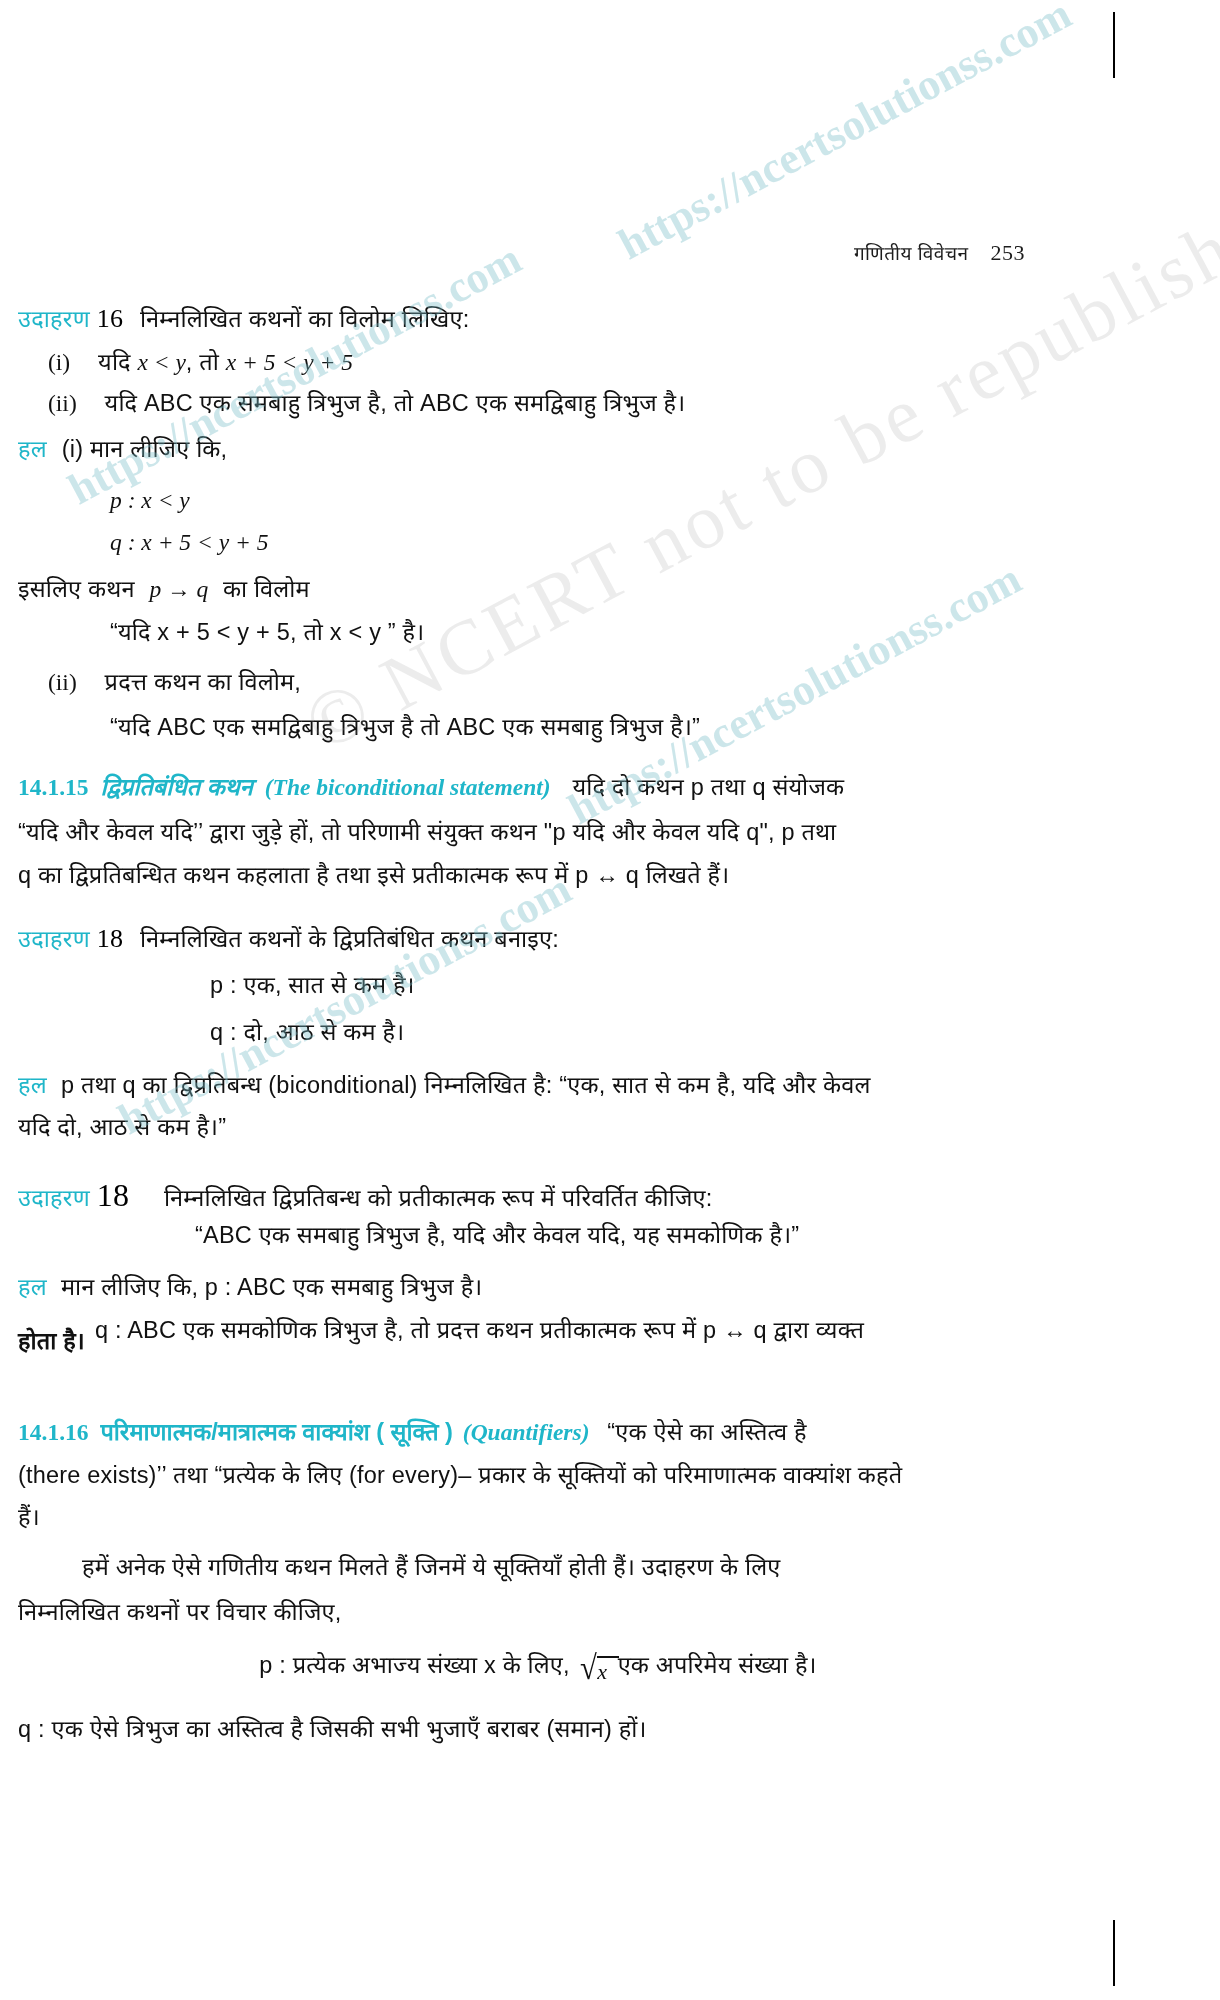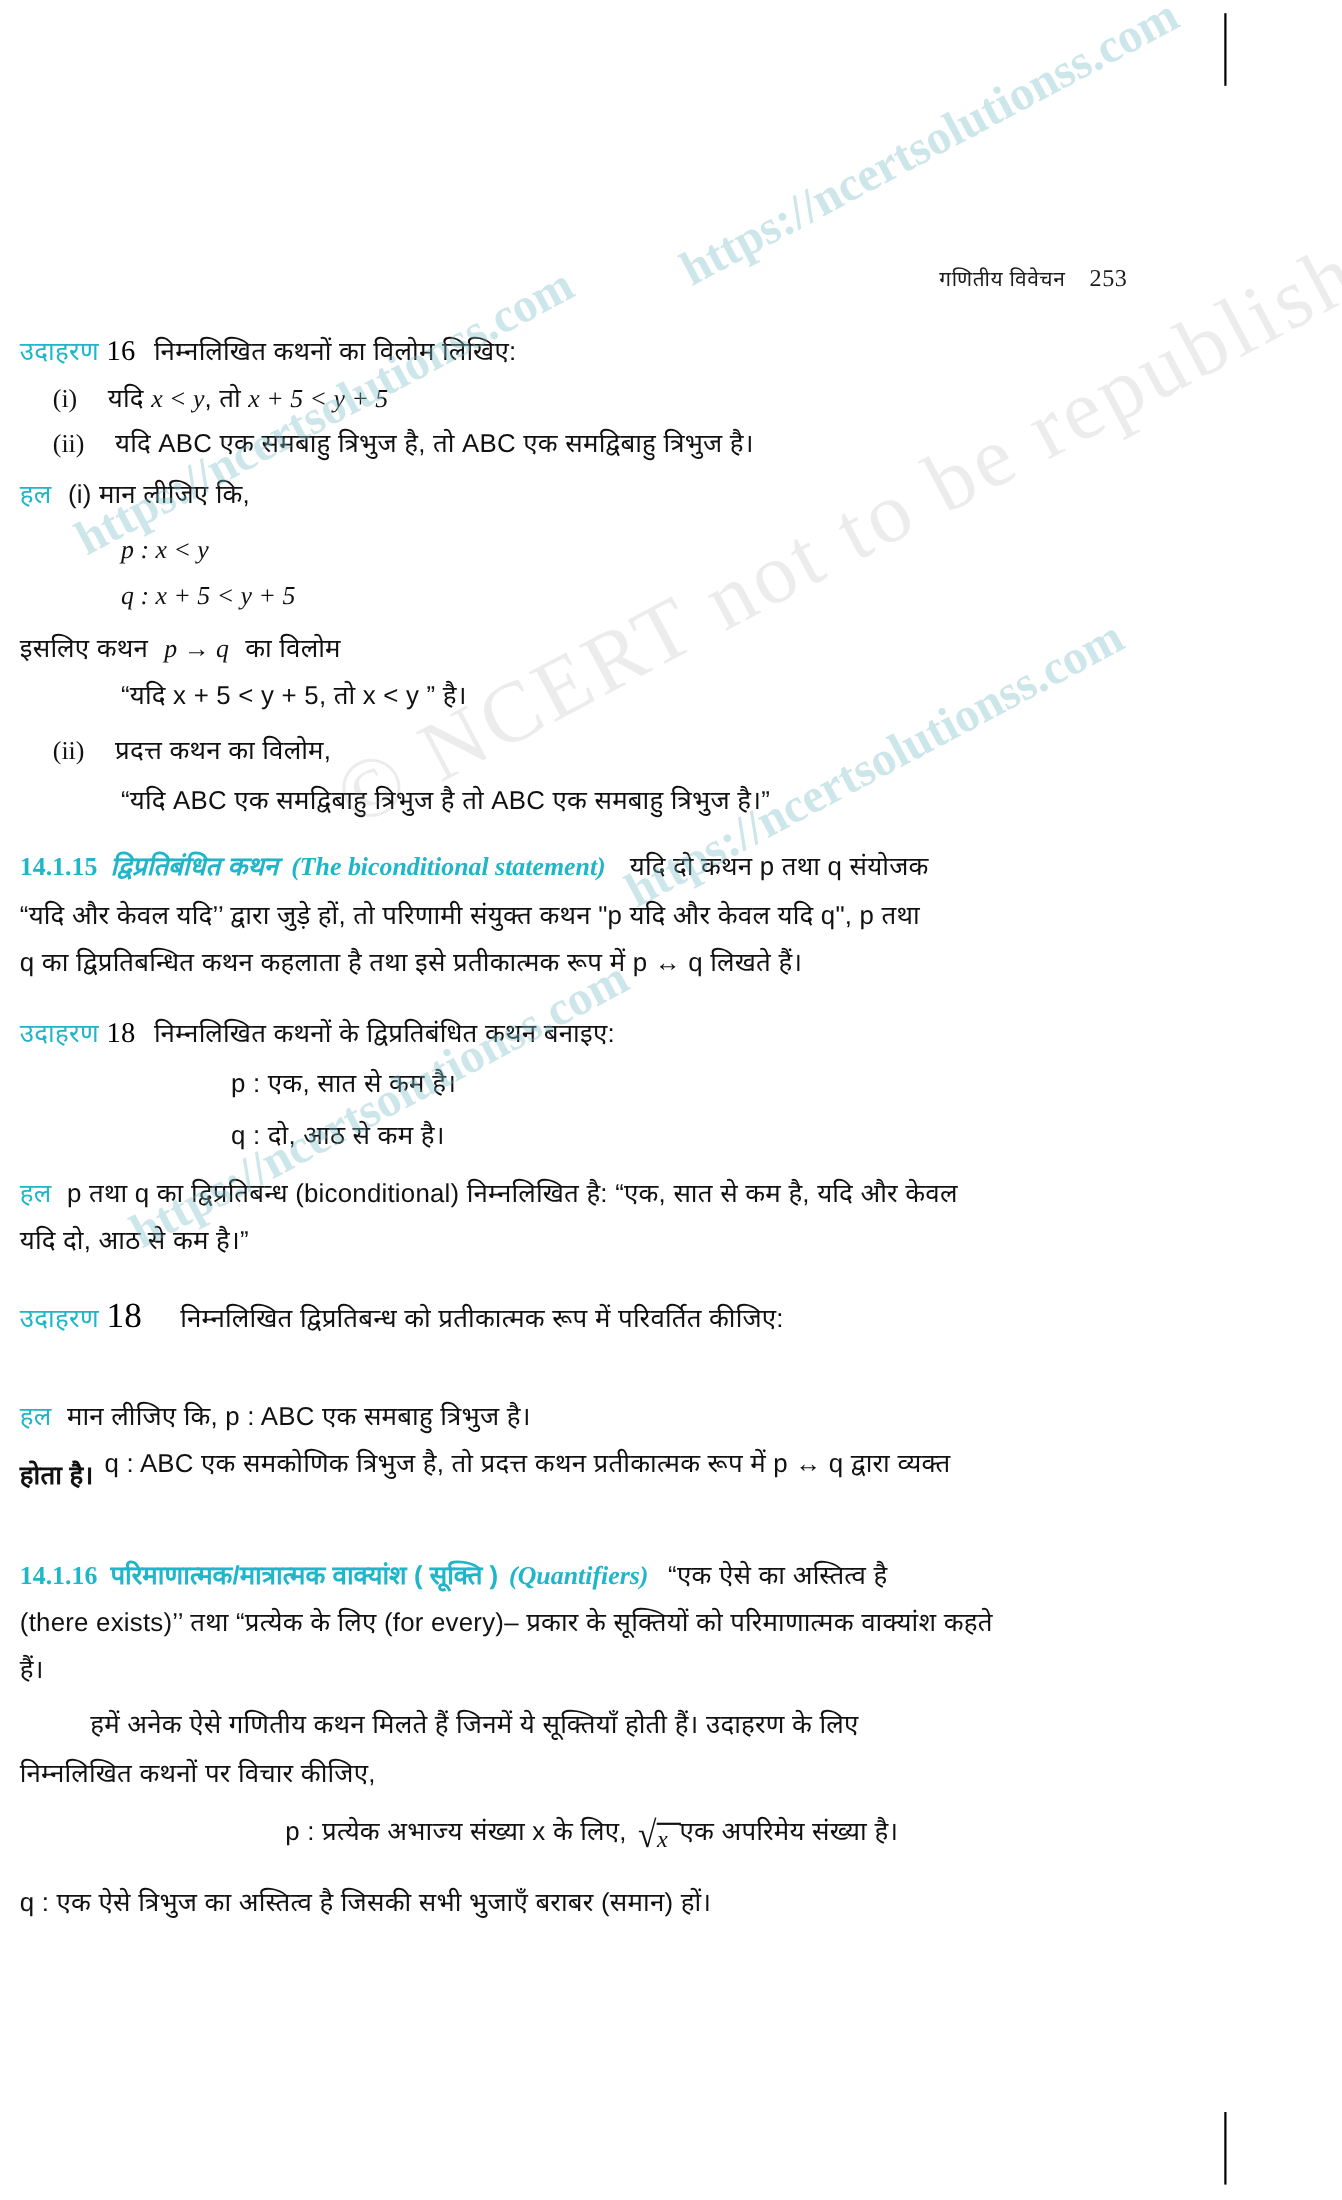--- a/index.html
+++ b/index.html
@@ -238,20 +238,21 @@
       <span class="dev" style="margin-left:8px;">p तथा q का द्विप्रतिबन्ध (biconditional) निम्नलिखित है: “एक, सात से कम है, यदि और केवल</span>
     </div>
     <div class="block dev" style="left:18px; top:1110px;">यदि दो, आठ से कम है।”</div>
 
     <div class="block dev" style="left:18px; top:1172px; width:1040px;">
       <span class="tag">उदाहरण</span>
       <span class="tagnum" style="font-size:32px;">18</span>
       <span style="margin-left:28px;">निम्नलिखित द्विप्रतिबन्ध को प्रतीकात्मक रूप में परिवर्तित कीजिए:</span>
     </div>
 
+    <div class="block dev" style="left:195px; top:1218px;">“ABC एक समबाहु त्रिभुज है, यदि और केवल यदि, यह समकोणिक है।”</div>
 
     <div class="block" style="left:18px; top:1270px; width:1050px;">
       <span class="tag">हल</span>
       <span class="dev" style="margin-left:8px;">मान लीजिए कि, p : ABC एक समबाहु त्रिभुज है।</span>
     </div>
     <div class="block dev" style="left:95px; top:1313px; width:1000px;">q : ABC एक समकोणिक त्रिभुज है, तो प्रदत्त कथन प्रतीकात्मक रूप में  p ↔ q द्वारा व्यक्त</div>
     <div class="block dev" style="left:18px; top:1324px;font-weight:bold;">होता है।</div>
 
     <div class="block" style="left:18px; top:1415px; width:1050px;">
       <span class="hd" style="font-family:'Liberation Serif',serif;">14.1.16</span>

